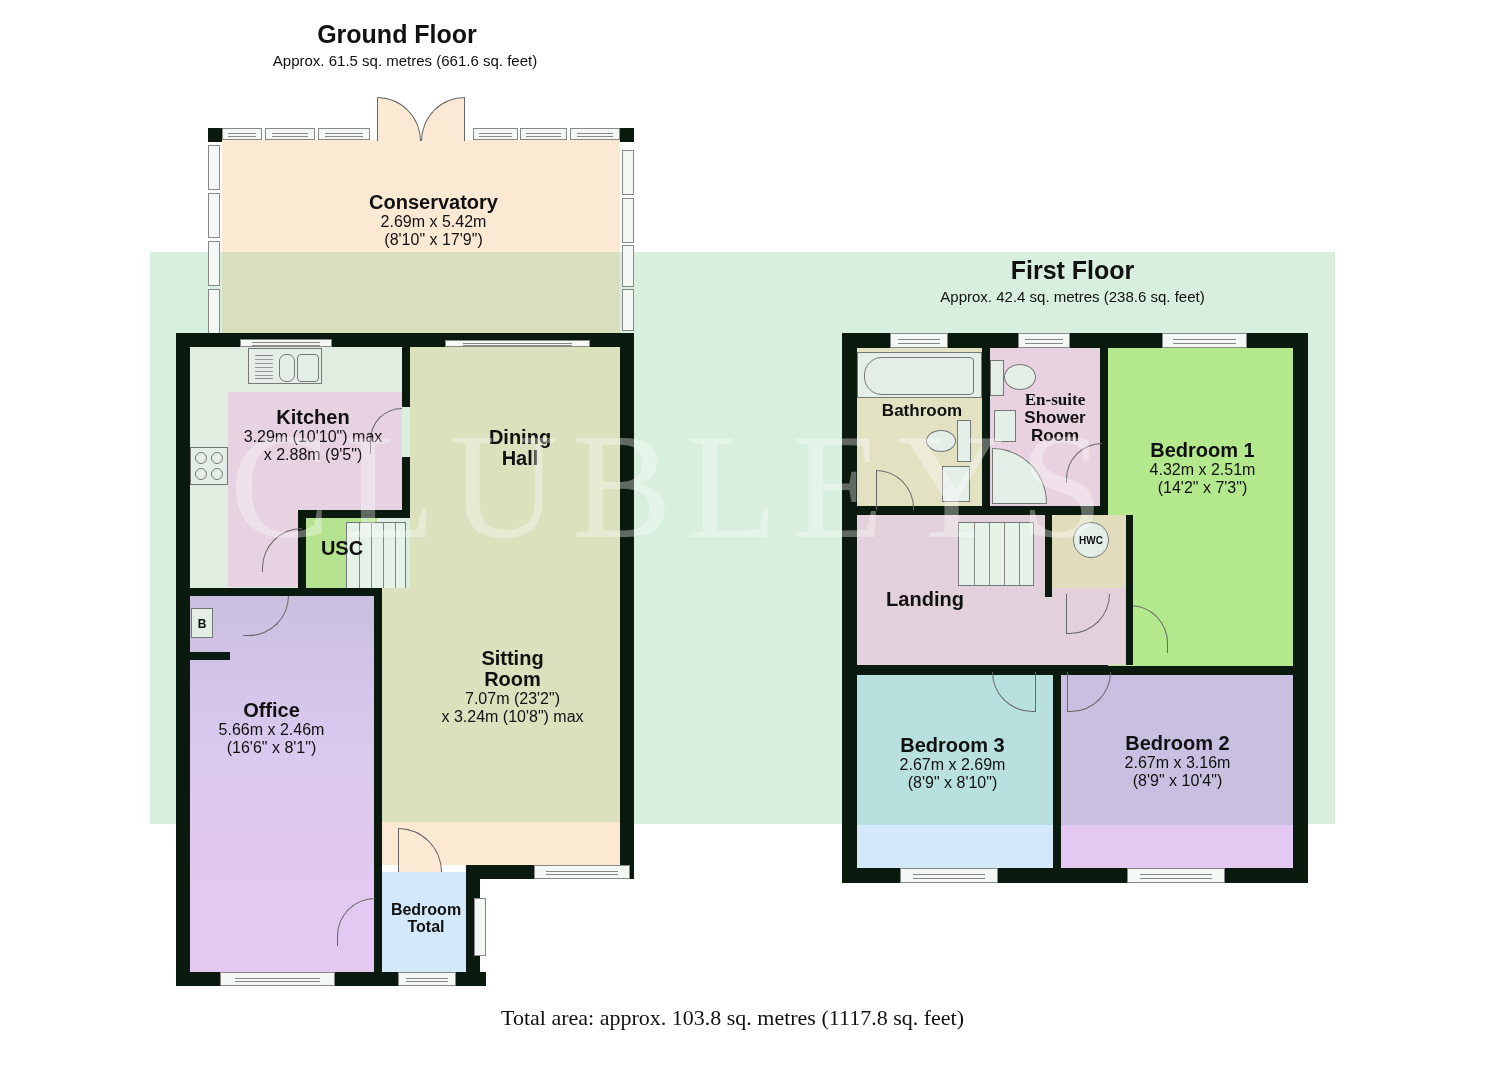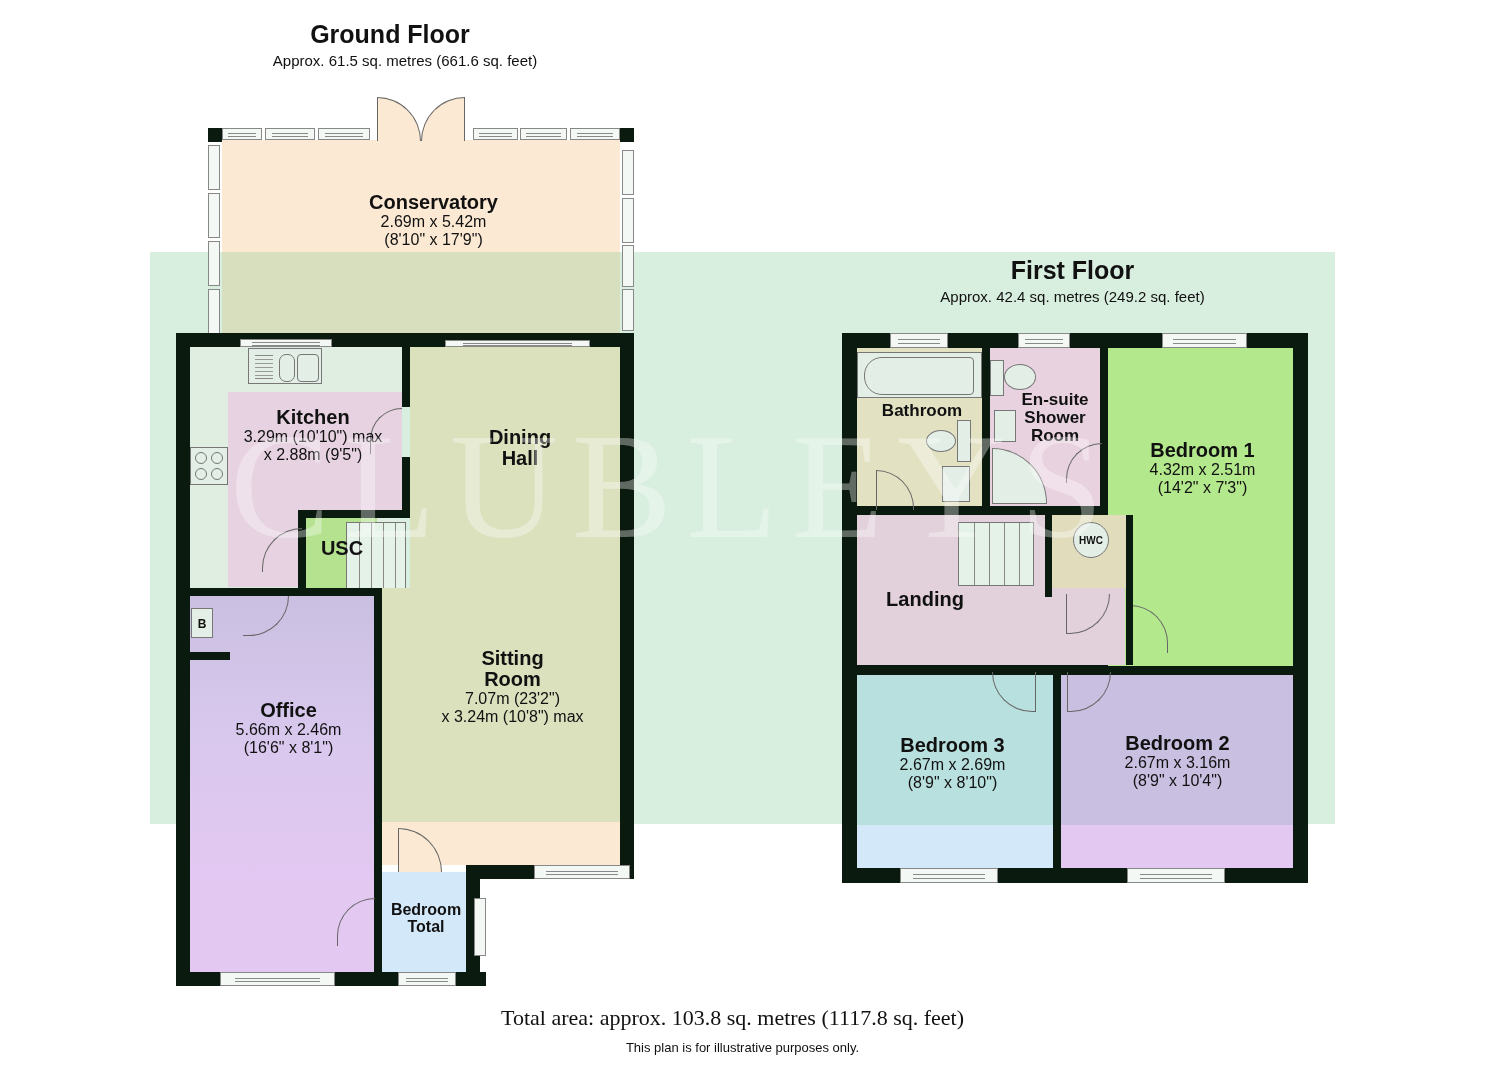--- a/index.html
+++ b/index.html
@@ -24,21 +24,21 @@
   .stair-line { position:absolute; top:0; bottom:0; border-left:1px solid #888; }
   .fixture { position:absolute; background:#e3efe6; border:1px solid #777; box-sizing:border-box; }
   .footer-total { font-size:22px; text-align:center; }
   .footer-note { font-size:13px; text-align:center; line-height:1.3; }
 </style>
 </head>
 <body>
 
 <div class="watermark"></div>
 
-<div class="abs title" style="left:240px; top:20px; width:300px;">Ground Floor</div>
+<div class="abs title" style="left:247px; top:20px; width:300px;">Ground Floor</div>
 <div class="abs subtitle" style="left:230px; top:52px; width:350px;">Approx. 61.5 sq. metres (661.6 sq. feet)</div>
 
 <div class="room" style="left:222px; top:140px; width:398px; height:198px; background:linear-gradient(#fbe9d3 0, #fbe9d3 112px, #d8dfbf 112px);"></div>
 <div class="wall" style="left:208px; top:128px; width:14px; height:14px;"></div>
 <div class="wall" style="left:620px; top:128px; width:14px; height:14px;"></div>
 <div class="win" style="left:222px; top:128px; width:40px; height:12px;"></div>
 <div class="win" style="left:265px; top:128px; width:50px; height:12px;"></div>
 <div class="win" style="left:318px; top:128px; width:52px; height:12px;"></div>
 <div class="win" style="left:473px; top:128px; width:45px; height:12px;"></div>
 <div class="win" style="left:520px; top:128px; width:47px; height:12px;"></div>
@@ -117,41 +117,41 @@
 </div>
 <div class="wall" style="left:374px; top:588px; width:8px; height:396px;"></div>
 <div class="wall" style="left:480px; top:865px; width:154px; height:14px;"></div>
 <div class="win" style="left:534px; top:865px; width:96px; height:14px;"></div>
 
 <div class="room" style="left:190px; top:588px; width:184px; height:384px; background:linear-gradient(#c9bfe0 0, #d9c8ee 150px, #e3c8f2 300px);"></div>
 <div class="wall" style="left:190px; top:588px; width:184px; height:8px;"></div>
 <div class="wall" style="left:190px; top:652px; width:40px; height:8px;"></div>
 <div class="fixture" style="left:191px; top:608px; width:22px; height:30px; text-align:center; font-weight:bold; font-size:12px; line-height:30px;">B</div>
 <div class="door" style="left:243px; top:596px; width:46px; height:40px; border-radius:0 0 46px 0; border-left:none; border-top:none;"></div>
-<div class="label" style="left:211px; top:700px; width:155px;">
+<div class="label" style="left:194px; top:700px; width:155px;">
   <span class="rname">Office</span>
   <span class="rdim">5.66m x 2.46m</span>
   <span class="rdim">(16'6" x 8'1")</span>
 </div>
 <div class="door" style="left:337px; top:898px; width:38px; height:48px; border-radius:38px 0 0 0; border-right:none; border-bottom:none;"></div>
 <div class="wall" style="left:176px; top:972px; width:310px; height:14px;"></div>
 <div class="win" style="left:220px; top:972px; width:115px; height:14px;"></div>
 
 <div class="room" style="left:382px; top:872px; width:84px; height:100px; background:#d3e8f8;"></div>
 <div class="wall" style="left:466px; top:865px; width:14px; height:121px;"></div>
 <div class="winv" style="left:474px; top:898px; width:12px; height:58px;"></div>
 <div class="win" style="left:398px; top:972px; width:58px; height:14px;"></div>
 <div class="door" style="left:398px; top:828px; width:44px; height:44px; border-radius:0 44px 0 0; border-left:1px solid #666; border-bottom:none; background:#fbe9d3;"></div>
 <div class="label" style="left:384px; top:902px; width:84px;">
   <span class="rname" style="font-size:16px;">Bedroom</span>
   <span class="rname" style="font-size:16px;">Total</span>
 </div>
 
 <div class="abs title" style="left:920px; top:256px; width:305px;">First Floor</div>
-<div class="abs subtitle" style="left:900px; top:288px; width:345px;">Approx. 42.4 sq. metres (249.2 sq. feet)</div>
+<div class="abs subtitle" style="left:900px; top:288px; width:345px;">Approx. 42.4 sq. metres (238.6 sq. feet)</div>
 
 <div class="wall" style="left:842px; top:333px; width:466px; height:550px;"></div>
 
 <div class="room" style="left:857px; top:348px; width:125px; height:158px; background:#e2e2c3;"></div>
 <div class="win" style="left:890px; top:333px; width:58px; height:15px;"></div>
 <div class="fixture" style="left:857px; top:352px; width:125px; height:46px;">
   <div style="position:absolute; left:6px; top:4px; width:108px; height:36px; border:1px solid #777; border-radius:18px 4px 4px 18px;"></div>
 </div>
 <div class="fixture" style="left:957px; top:420px; width:14px; height:42px;"></div>
 <div class="fixture" style="left:926px; top:430px; width:30px; height:22px; border-radius:50%;"></div>
@@ -162,21 +162,21 @@
 </div>
 
 <div class="room" style="left:990px; top:348px; width:110px; height:158px; background:#e9d2df;"></div>
 <div class="win" style="left:1018px; top:333px; width:52px; height:15px;"></div>
 <div class="fixture" style="left:990px; top:360px; width:14px; height:36px;"></div>
 <div class="fixture" style="left:1004px; top:364px; width:32px; height:26px; border-radius:50%;"></div>
 <div class="fixture" style="left:994px; top:410px; width:22px; height:32px;"></div>
 <div class="fixture" style="left:992px; top:448px; width:55px; height:56px; border-radius:0 55px 0 0;"></div>
 <div class="door" style="left:1066px; top:443px; width:36px; height:40px; border-radius:36px 0 0 0; border-right:none; border-bottom:none;"></div>
 <div class="label" style="left:1010px; top:391px; width:90px;">
-  <span class="rname" style="font-size:17px;">En-suite</span>
+  <span class="rname" style="font-size:17px;font-family:Liberation Serif, serif;">En-suite</span>
   <span class="rname" style="font-size:17px;">Shower</span>
   <span class="rname" style="font-size:17px;">Room</span>
 </div>
 
 <div class="room" style="left:1108px; top:348px; width:185px; height:318px; background:#b4e88c;"></div>
 <div class="room" style="left:1133px; top:515px; width:30px; height:151px; background:#b4e88c;"></div>
 <div class="win" style="left:1162px; top:333px; width:85px; height:15px;"></div>
 <div class="door" style="left:1130px; top:605px; width:38px; height:48px; border-radius:0 38px 0 0; border-bottom:none; border-left:1px solid #666;"></div>
 <div class="label" style="left:1120px; top:440px; width:165px;">
   <span class="rname">Bedroom 1</span>
@@ -216,14 +216,13 @@
 <div class="label" style="left:1095px; top:733px; width:165px;">
   <span class="rname">Bedroom 2</span>
   <span class="rdim">2.67m x 3.16m</span>
   <span class="rdim">(8'9" x 10'4")</span>
 </div>
 
 <div class="wm-text">CLUBLEYS</div>
 
 <div class="abs footer-total" style="left:380px; top:1005px; width:705px;font-family:Liberation Serif, serif;">Total area: approx. 103.8 sq. metres (1117.8 sq. feet)</div>
 <div class="abs footer-note" style="left:540px; top:1040px; width:405px;">
-  <div>This plan is for illustrative purposes only.</div>
 </div>
 
 </body></html>

